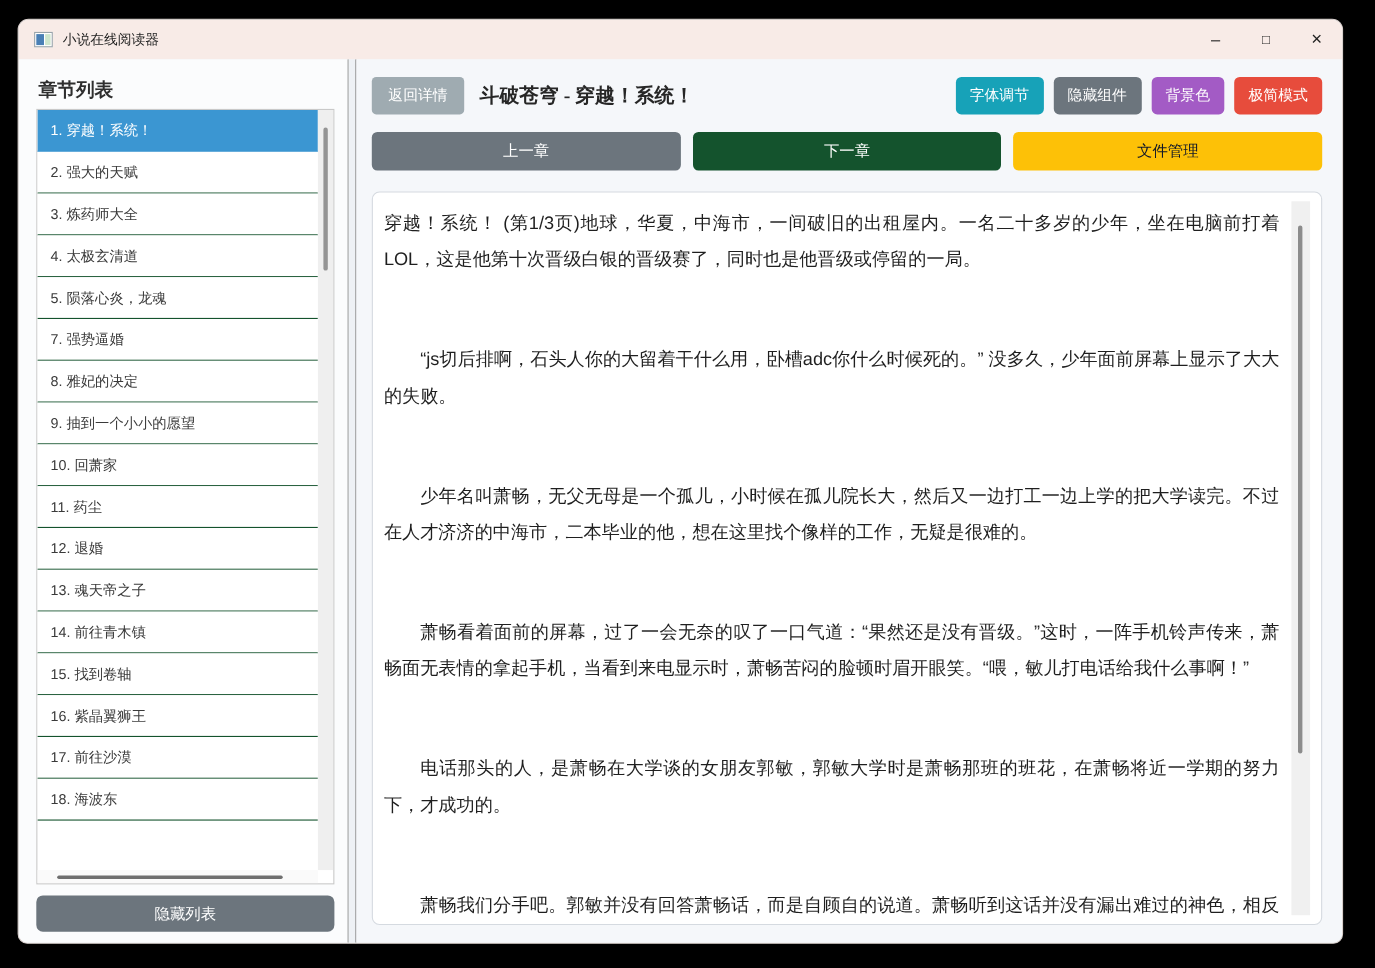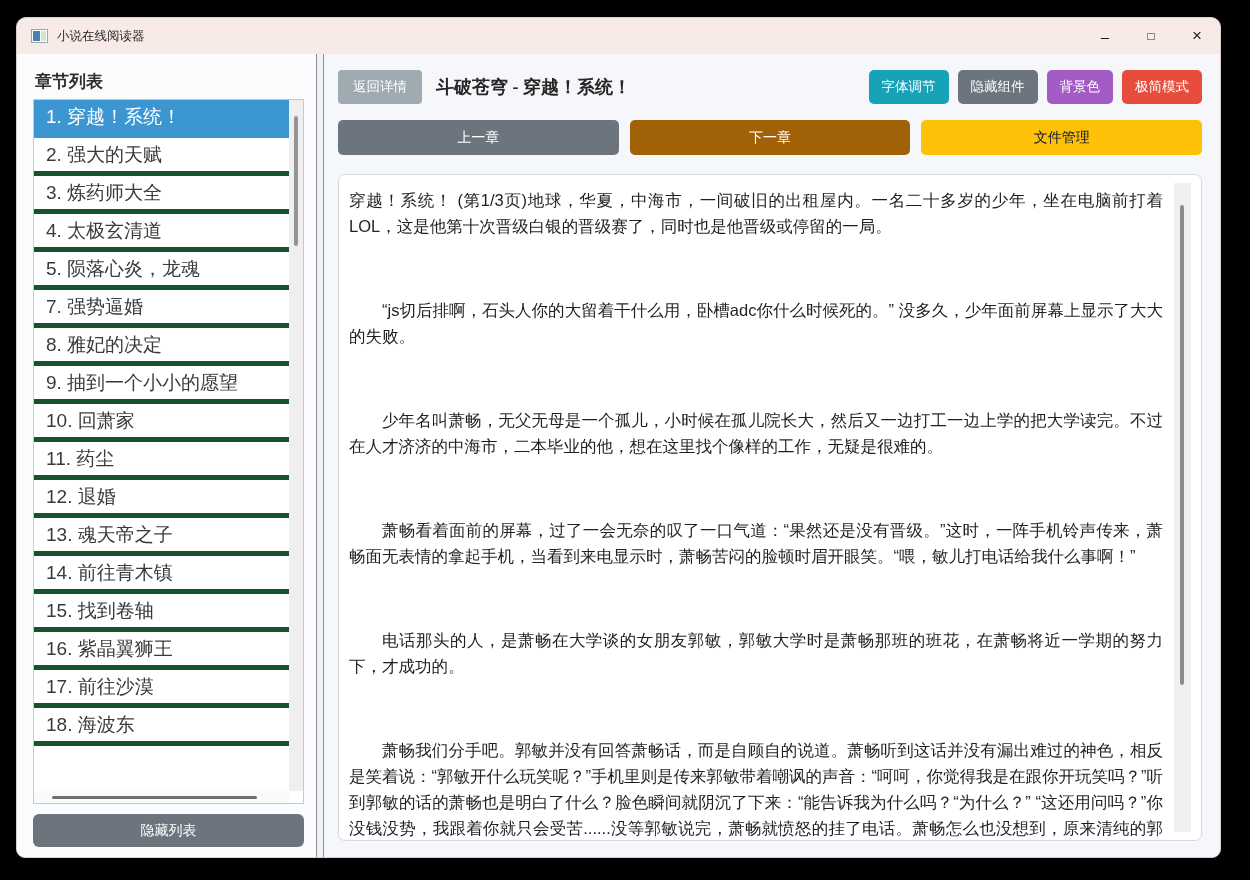--- a/index.html
+++ b/index.html
@@ -25,21 +25,21 @@
   .sidebar {
     width:300px; flex:0 0 auto; background:#fbfcfd; border-right:1px solid #8f8f8f;
     padding:10px 12px 10px 16px; display:flex; flex-direction:column;
   }
   .divider-gap { width:7px; flex:0 0 auto; background:#eef1f5; border-right:1px solid #8f8f8f; }
   .sb-header { font-size:17px; font-weight:bold; color:#2f2f2f; margin:6px 0 6px 2px; }
   .chapter-list { flex:1; position:relative; border:1px solid #c9c9c9; background:#fff; overflow:hidden; }
   .list-viewport { position:absolute; left:0; top:0; right:14px; bottom:12px; overflow:hidden; }
   .chapter-item {
     height:38px; display:flex; align-items:center; padding-left:12px;
-    font-size:19px; color:#3a3a3a; border-bottom:5px solid #14532d; background:#fff; cursor:pointer;
+    font-size:13px; color:#3a3a3a; border-bottom:1px solid #14532d; background:#fff; cursor:pointer;
   }
   .chapter-item.selected { background:#3b96d2; color:#fff; border-bottom-color:#3b96d2; }
   .v-scroll { position:absolute; right:0; top:0; bottom:12px; width:14px; background:#efefef; }
   .v-thumb { position:absolute; left:5px; width:4px; top:16px; height:130px; background:#949494; border-radius:2px; }
   .h-scroll { position:absolute; left:0; right:14px; bottom:0; height:12px; background:#fafafa; }
   .h-thumb { position:absolute; left:18px; top:5px; width:205px; height:3px; background:#6f6f6f; border-radius:2px; }
   .hide-btn {
     margin-top:10px; height:33px; flex:0 0 auto; border:none; border-radius:6px;
     background:#6c757d; color:#fff; font-size:14px; font-family:inherit; cursor:pointer;
   }
@@ -51,29 +51,29 @@
   .doc-title { font-size:18px; font-weight:bold; color:#262626; margin-left:14px;font-family:Liberation Serif, serif; }
   .tool-group { margin-left:auto; display:flex; gap:9px; }
   .tool-group .btn { padding:8px 13px; }
   .btn-font { background:#17a2b8; }
   .btn-hidewidgets { background:#6c757d; }
   .btn-bg { background:#a35bc5; }
   .btn-minimal { background:#e74c3c; }
   .navrow { display:flex; gap:11px; margin-top:16px; flex:0 0 auto; }
   .navrow .btn { flex:1; height:35px; font-size:14px; }
   .btn-prev { background:#6c757d; }
-  .btn-next { background:#a16207;text-align:center; }
+  .btn-next { background:#14532d;text-align:center; }
   .btn-files { background:#fdc107; color:#0f172a; }
   .reader {
     margin-top:19px; flex:1; min-height:0; position:relative;
     background:#fff; border:1px solid #d5dae0; border-radius:7px;
     padding:12px 38px 12px 10px; overflow:hidden;
   }
   .reader p {
-    font-size:16.5px; line-height:26px; color:#1f1f1f; margin:0 0 58px 0;
+    font-size:16.5px; line-height:33px; color:#1f1f1f; margin:0 0 58px 0;
     text-align:justify;
   }
   .reader p.indent { text-indent:2em; }
   .reader p:last-child { margin-bottom:0; }
   .r-scroll { position:absolute; right:10px; top:8px; bottom:8px; width:17px; background:#f0f0f0; }
   .r-thumb { position:absolute; left:6px; width:4px; top:22px; height:74%; background:#8c8c8c; border-radius:2px; }
 </style>
 </head>
 <body>
 

